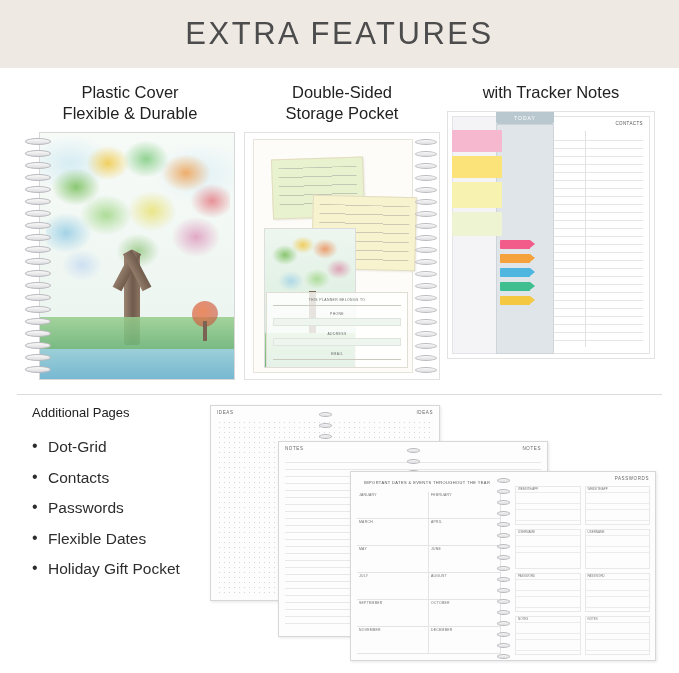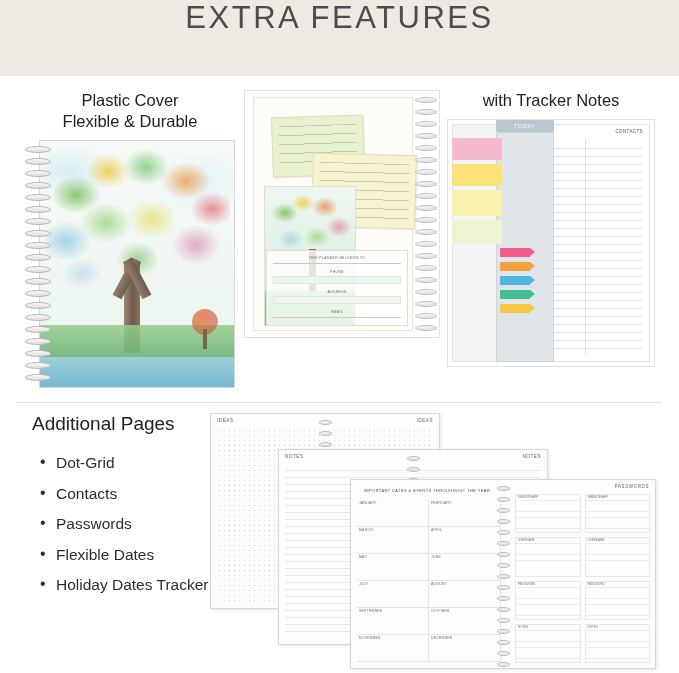--- a/index.html
+++ b/index.html
@@ -12,24 +12,24 @@
   }
   .page {
     position: relative;
     width: 679px; height: 673px;
     background: #ffffff;
   }
 
   
   .banner {
     width: 679px;
-    height: 76px;
+    height: 68px;
     background: #efe9e4;
     display: flex;
-    align-items: flex-start;
+    align-items: center;
     justify-content: center;
   }
   .banner-title {
     font-size: 31px;
     letter-spacing: 2.5px;
     color: #4c4c4c;
     font-weight: 400;
   }
 
   
@@ -282,25 +282,25 @@
   }
 
   
   .additional {
     position:relative;
     padding: 12px 0 0 0;
     height: 272px;
   }
   .add-title {
     position:absolute; left:32px; top:10px;
-    font-size:19px; color:#222; font-weight:400;
+    font-size:13px; color:#222; font-weight:400;
   }
   .add-list {
     position:absolute; left:32px; top:44px;
-    list-style:none; margin:8px; padding:0;
+    list-style:none; margin:0; padding:0;
   }
   .add-list li {
     font-size:15.5px; color:#2d2d2d;
     line-height: 1.0;
     margin-bottom: 15px;
     padding-left: 16px;
     position:relative;
   }
   .add-list li:before {
     content:"\2022";
@@ -413,20 +413,24 @@
             <div class="ring" style="top:182px"></div>
           <div class="ring" style="top:194px"></div>
             <div class="ring" style="top:206px"></div>
           <div class="ring" style="top:218px"></div>
             <div class="ring" style="top:230px"></div>
         </div>
       </div>
     </div>
 
     <div class="feature feature-2">
+      <div class="feature-title">
+        <div>Double-Sided</div>
+        <div>Storage Pocket</div>
+      </div>
       <div class="pocket-wrap">
         <div class="pocket-page">
           <div class="note-card note-1">
             <div class="note-lines"></div>
           </div>
           <div class="note-card note-2">
             <div class="note-lines"></div>
           </div>
           <div class="mini-cover">
             <div class="mini-canopy"></div>
@@ -525,21 +529,21 @@
 
   <div class="divider"></div>
 
   <div class="additional">
     <div class="add-title">Additional Pages</div>
     <ul class="add-list">
       <li>Dot-Grid</li>
       <li>Contacts</li>
       <li>Passwords</li>
       <li>Flexible Dates</li>
-      <li>Holiday Dates Tracker</li>
+      <li>Holiday Gift Pocket</li>
     </ul>
 
     <div class="fan">
 
       <div class="fan-page" style="left:210px; top:-2px; width:230px; height:196px;">
         <div class="fan-head">
           <span>IDEAS</span>
           <span>IDEAS</span>
         </div>
         <div class="fan-dots"></div>

